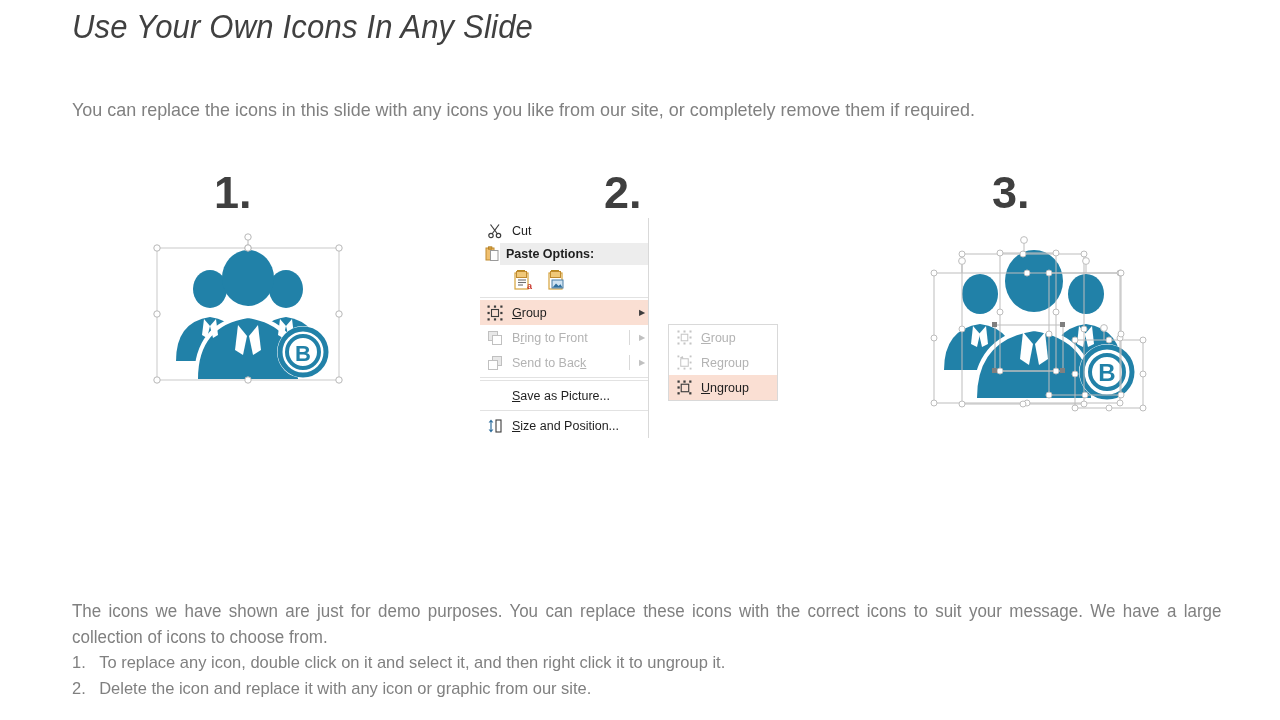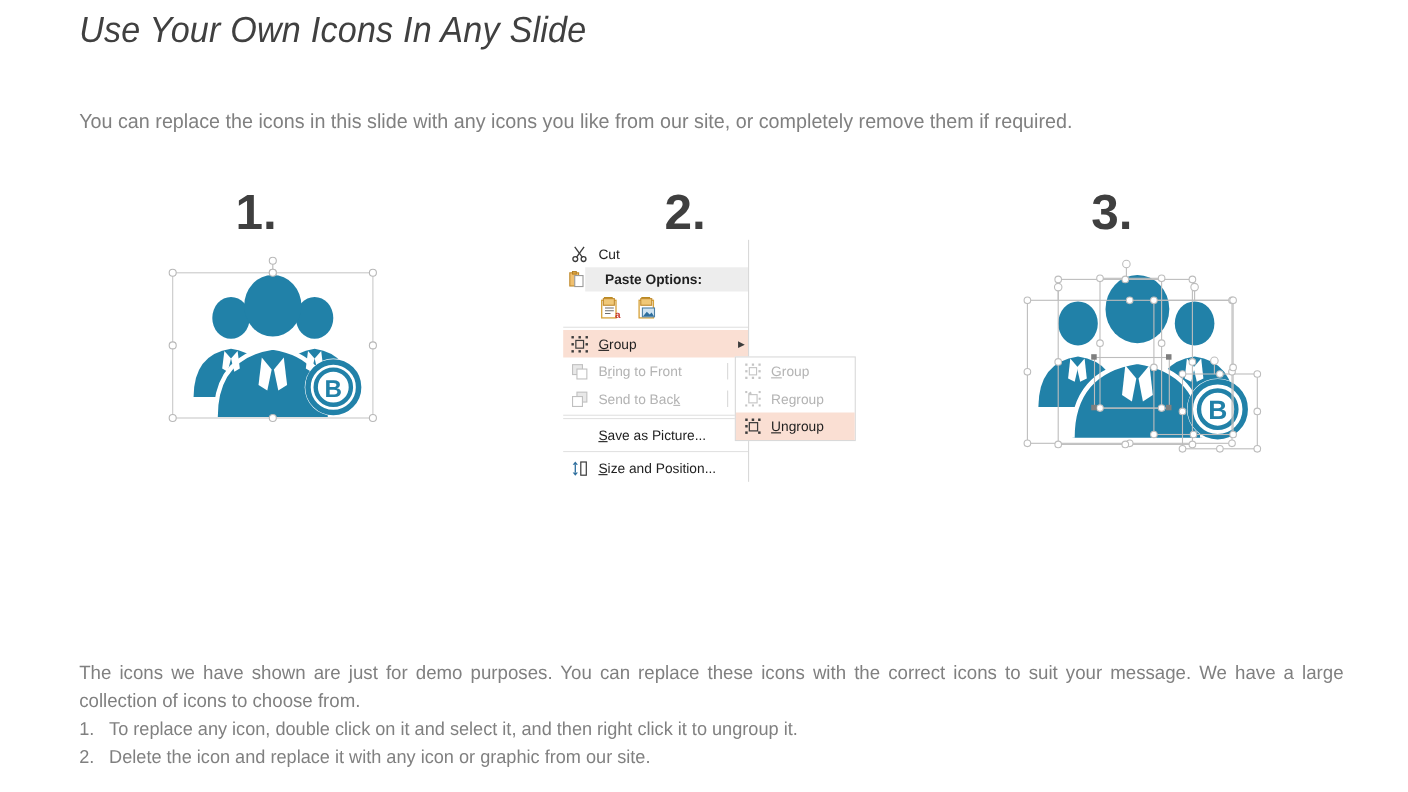--- a/index.html
+++ b/index.html
@@ -57,21 +57,21 @@
   #step-num-3 { left: 992px; top: 170px; }
 
   
   .art { position: absolute; }
   #art-1 { left: 148px; top: 233px; width: 200px; height: 152px; }
   #art-3 { left: 920px; top: 226px; width: 236px; height: 190px; }
 
   
   .ctx-menu {
     position: absolute;
-    left: 512px;
+    left: 480px;
     top: 218px;
     width: 168px;
     background: #ffffff;
     border-right: 1px solid #d9d9d9;
     font-size: 12.5px;
     color: #1f1f1f;
     user-select: none;
   }
   .ctx-item {
     position: relative;
@@ -123,21 +123,21 @@
     box-sizing: border-box;
     font-weight: bold;
     font-size: 12.5px;
   }
   .ctx-header .hdr-bg {
     background: #ededed;
     flex: 1 1 auto;
     height: 100%;
     display: flex;
     align-items: center;
-    padding-left: 18px;
+    padding-left: 6px;
     box-sizing: border-box;
   }
   .paste-row {
     height: 30px;
     display: flex;
     align-items: center;
     padding-left: 32px;
     gap: 12px;
     box-sizing: border-box;
   }

